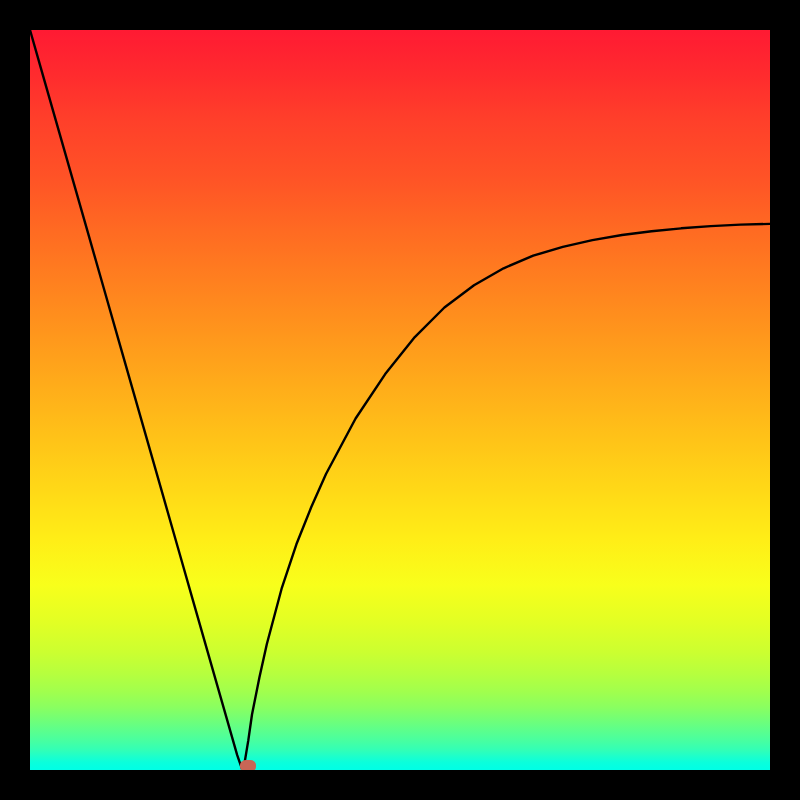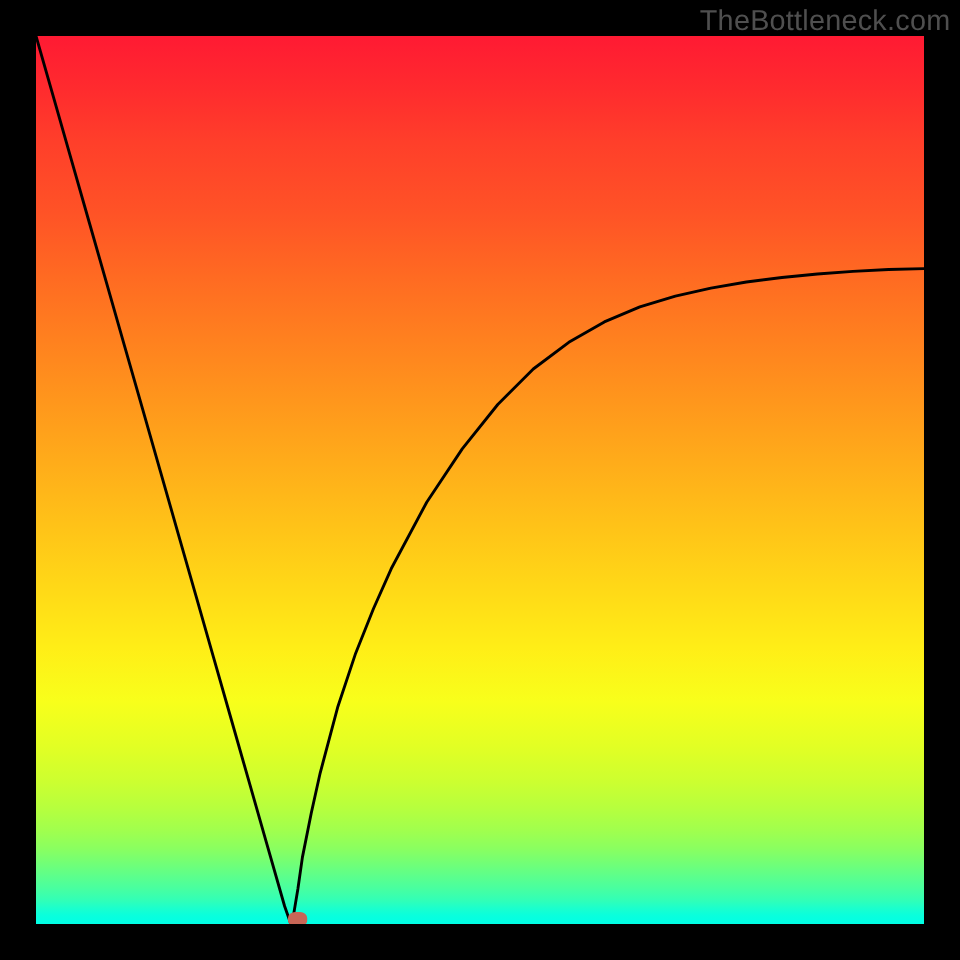--- a/index.html
+++ b/index.html
@@ -83,21 +83,20 @@
     font-size: 24px;
     font-weight: 400;
     letter-spacing: 0.2px;
     user-select: none;
   }
 </style>
 </head>
 <body>
 
 <div class="frame">
-  <div class="watermark">TheBottleneck.com</div>
   <div class="plot-area">
     <div class="gradient"></div>
     <svg class="curve-svg" viewBox="0 0 740 740" preserveAspectRatio="none">
       <path id="curve-path" d="M0.00 0.00 L14.80 51.80 L29.60 103.60 L44.40 155.40 L59.20 207.20 L74.00 259.00 L88.80 310.80 L103.60 362.60 L118.40 414.40 L133.20 466.20 L148.00 518.00 L162.80 569.80 L177.60 621.60 L192.40 673.40 L207.20 725.20 L212.38 740.00 L214.60 732.60 L218.30 710.40 L222.00 684.50 L229.40 647.50 L236.80 614.20 L251.60 558.70 L266.40 514.30 L281.20 477.30 L296.00 444.00 L325.60 388.50 L355.20 344.10 L384.80 307.10 L414.40 277.50 L444.00 255.30 L473.60 238.28 L503.20 225.70 L532.80 216.82 L562.40 210.16 L592.00 204.98 L621.60 201.28 L651.20 198.32 L680.80 196.10 L710.40 194.62 L740.00 193.88" fill="none" stroke="#000" stroke-width="2.4" stroke-linejoin="round" stroke-linecap="round"></path>
     </svg>
     <div id="marker" class="marker" style="left: 218.3px; top: 736px; background: rgb(200, 102, 86);"></div>
   </div>
 </div>
 
 </body></html>

